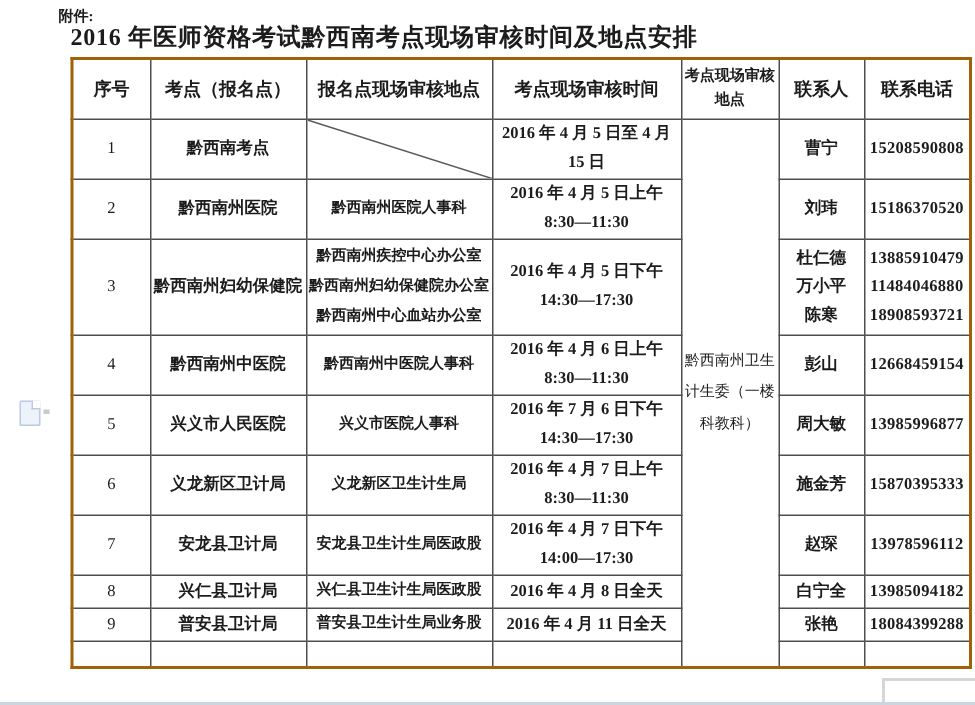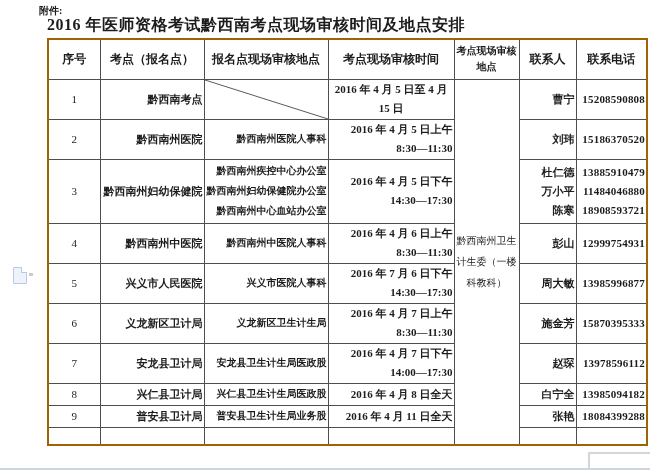--- a/index.html
+++ b/index.html
@@ -12,21 +12,21 @@
          font-size:16px;font-weight:bold;letter-spacing:0.5px;}
   table.doc-table{
     position:absolute;left:47px;top:38px;width:599px;table-layout:fixed;
     border-collapse:collapse;border:2px solid #a16207;
   }
   td,th{border:1px solid #4e4e4e;padding:0 1px;text-align:center;vertical-align:middle;
         overflow:hidden;}
   th{font-size:12px;font-weight:bold;line-height:15px;}
   th.narrow{font-size:10px;line-height:16px;}
   td{font-size:11px;font-weight:bold;}
-  .line{line-height:19px;white-space:nowrap;text-align:right;}
+  .line{line-height:19px;white-space:nowrap;}
   .wrap{white-space:normal;line-height:19px;}
   .seq{font-weight:normal;font-size:11px;}
   .loc .line{font-size:10px;line-height:20px;}
   .time .line{font-size:11px;}
   .phone .line{font-size:11px;letter-spacing:0.2px;}
   .merged{font-size:10px;line-height:21px;font-weight:normal;}
   tr.h40{height:40px;} tr.h64{height:64px;} tr.h22{height:22px;} tr.h18{height:18px;} tr.hHead{height:40px;}
   td.diag{position:relative;}
   td.diag svg{position:absolute;left:0;top:0;width:100%;height:100%;display:block;}
   
@@ -146,21 +146,21 @@
           <div class="line">黔西南州中医院人事科</div>
         </td>
     <td class="time">
       <div class="line">2016 年 4 月 6 日上午</div>
       <div class="line">8:30—11:30</div>
     </td>
     <td>
           <div class="line">彭山</div>
         </td>
     <td class="phone">
-          <div class="line">12999754931</div>
+          <div class="line">12668459154</div>
         </td>
   </tr>
 
   <tr class="h40">
     <td class="seq">5</td>
     <td>
           <div class="line">兴义市人民医院</div>
         </td>
     <td class="loc">
           <div class="line">兴义市医院人事科</div>

